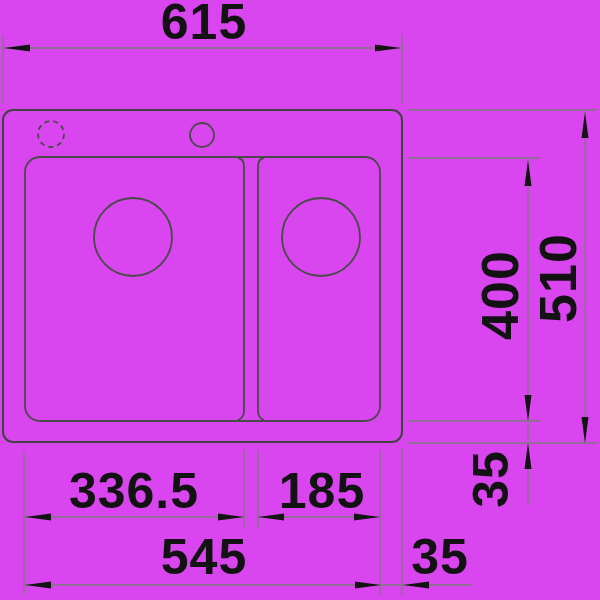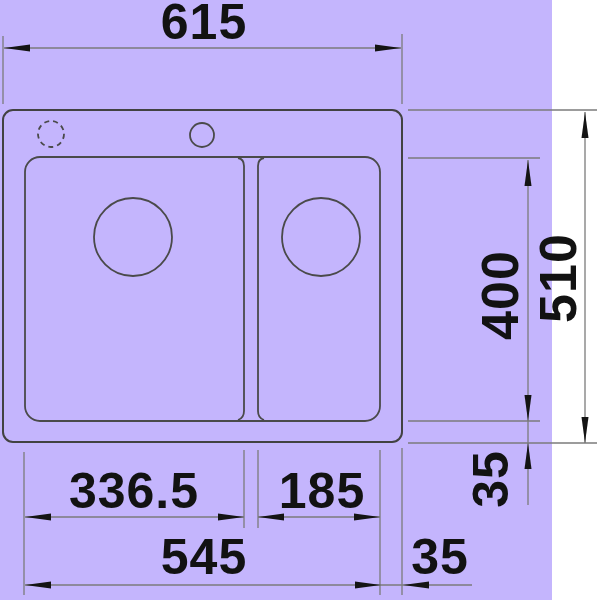--- a/index.html
+++ b/index.html
@@ -6,23 +6,23 @@
     margin: 0;
     padding: 0;
     background: #ffffff;
     width: 600px;
     height: 600px;
     overflow: hidden;
     font-family: "Liberation Sans", sans-serif;
   }
   .stage {
     position: relative;
-    width: 552px;
+    width: 600px;
     height: 600px;
-    background: #c4b5fd;
+    background: #d946ef;
   }
   svg { display: block; }
 
   
   .outline {
     fill: none;
     stroke: #424242;
     stroke-width: 2;
   }
   .outline-thin {

